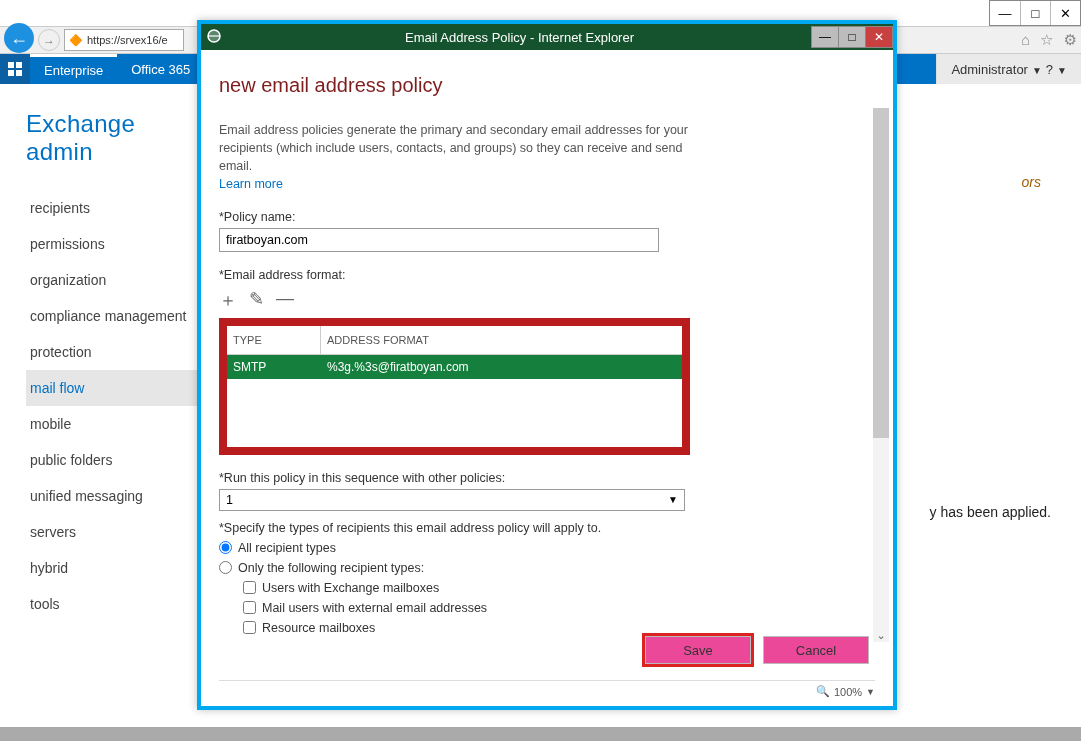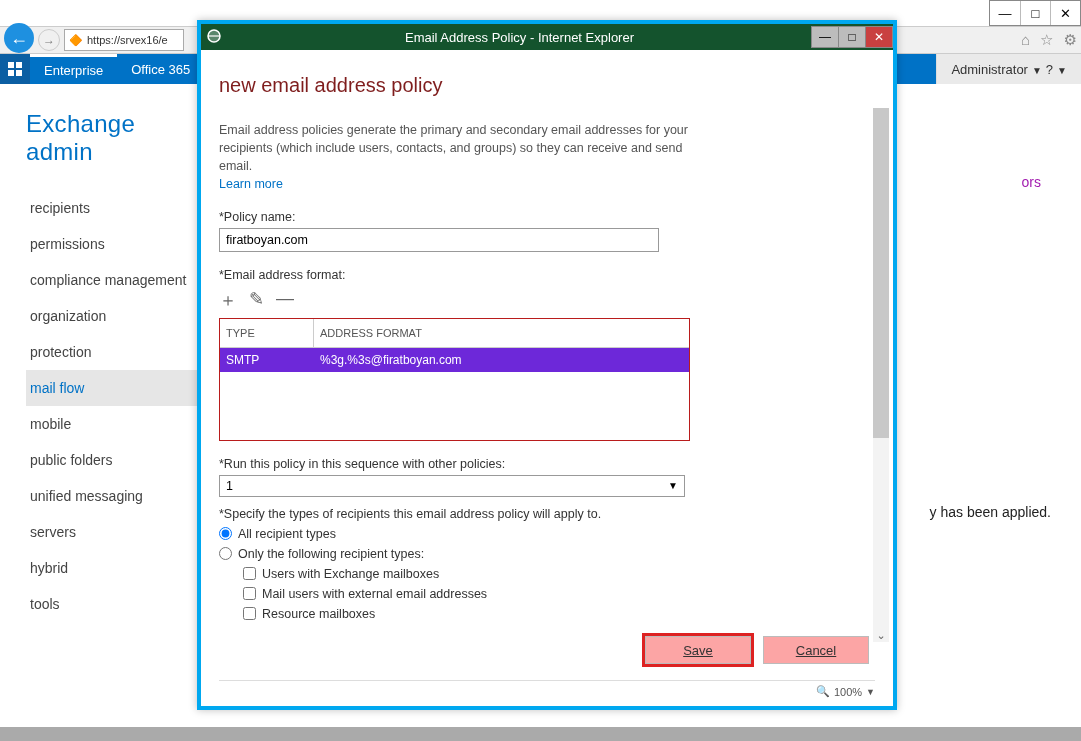--- a/index.html
+++ b/index.html
@@ -27,53 +27,53 @@
   .eac-right .caret { font-size:10px; margin-left:4px;}
 
   
   .eac-body { position:absolute; top:84px; left:0; right:0; bottom:14px; display:flex; background:#fff; }
   .eac-sidebar { width:200px; padding:26px 0 0 26px; }
   .eac-title { font-size:24px; font-weight:300; color:#0072c6; margin-bottom:24px; letter-spacing:0.3px;}
   .eac-nav { list-style:none; margin:0; padding:0; }
   .eac-nav li { font-size:14px; color:#444; padding:10px 12px 10px 4px; cursor:pointer; }
   .eac-nav li.sel { background:#e6e6e6; color:#0072c6; }
   .eac-main { flex:1; padding:26px 26px 0 26px; position:relative; color:#333; font-size:14px; }
-  .eac-main .bg-text-right { position:absolute; right:40px; top:90px; color:#a21caf; }
+  .eac-main .bg-text-right { position:absolute; right:40px; top:90px; color:#a16207;font-style:italic; }
   .eac-main .bg-text-right2 { position:absolute; right:30px; top:420px; color:#222; }
 
   
   .modal-wrap { position:absolute; top:20px; left:197px; width:700px; height:690px; border:4px solid #00a8f0; background:#fff; box-shadow:0 0 8px rgba(0,0,0,.25); z-index:50; }
   .modal-title { height:26px; background:#14532d; color:#fff; display:flex; align-items:center; font-size:13px; }
   .modal-title .ie-icon { width:26px; text-align:center; }
   .modal-title .ttext { flex:1; text-align:center; }
   .modal-title .wbtns { display:flex; }
   .modal-title .wbtn { width:28px; height:22px; background:#bcbcbc; color:#000; font-size:12px; display:flex; align-items:center; justify-content:center; border:1px solid #888; margin-left:-1px; }
   .modal-title .wbtn.close { background:#c94040; color:#fff; }
   .modal-body { padding:24px 14px 10px 18px; height:calc(100% - 26px); position:relative; overflow:hidden; }
   .modal-body h2 { font-weight:300; font-size:20px; color:#7f1d1d; margin:0 0 24px 0;}
   .desc { font-size:12.5px; color:#555; line-height:1.45; max-width:500px;}
   .desc a { color:#0072c6; text-decoration:none;}
   .lbl { font-size:12.5px; color:#333; margin-top:16px; margin-bottom:4px; display:block;}
   .txt { width:440px; height:24px; border:1px solid #999; font-size:12.5px; padding:2px 6px; }
   .toolbar { display:flex; gap:12px; margin:6px 0 6px 0; color:#666; font-size:18px;}
   .toolbar span { cursor:pointer; }
-  .grid-box { border:1px solid #b91c1c; width:471px; }
+  .grid-box { border:8px solid #b91c1c; width:471px; }
   .grid-head { display:flex; font-size:11px; color:#555; border-bottom:1px solid #ccc; }
   .grid-head .c1 { width:94px; padding:8px 6px; border-right:1px solid #ccc;}
   .grid-head .c2 { flex:1; padding:8px 6px;}
-  .grid-row { display:flex; font-size:12px; background:#6d28d9; color:#fff; height:24px; align-items:center;}
+  .grid-row { display:flex; font-size:12px; background:#15803d; color:#fff; height:24px; align-items:center;}
   .grid-row .c1 { width:94px; padding:0 6px;}
   .grid-row .c2 { flex:1; padding:0 6px;}
   .grid-body-empty { height:68px; }
   .sel-row { width:466px; height:22px; border:1px solid #999; font-size:12.5px; padding:1px 6px; margin-top:2px; display:flex; align-items:center; justify-content:space-between;}
   .radio-row, .chk-row { display:flex; align-items:center; font-size:12.5px; color:#333; margin-top:6px; gap:6px;}
   .chk-row { margin-left:24px;}
   input[type=radio],input[type=checkbox]{ margin:0;}
   .btnbar { position:absolute; bottom:42px; right:24px; display:flex; gap:12px;}
-  .btn { width:106px; height:28px; border:1px solid #bbb; background:#fca5a5; font-size:13px; color:#333; display:flex; align-items:center; justify-content:center; cursor:pointer;text-decoration:underline;}
+  .btn { width:106px; height:28px; border:1px solid #bbb; background:#ec4899; font-size:13px; color:#333; display:flex; align-items:center; justify-content:center; cursor:pointer;}
   .btn.save { outline:3px solid #d22; outline-offset:0; }
   .zoom { position:absolute; bottom:8px; right:18px; font-size:11px; color:#555; display:flex; align-items:center; gap:4px; border-top:1px solid #ddd; width:calc(100% - 36px); justify-content:flex-end; padding-top:4px;}
   .vscroll { position:absolute; top:58px; right:4px; width:16px; height:534px; background:#f3f3f3; }
   .vscroll .thumb { position:absolute; top:0; width:100%; height:330px; background:#c8c8c8;}
   .vscroll .arr { position:absolute; left:0; width:100%; text-align:center; font-size:11px; color:#666;}
   .vscroll .arr.up { top:0px;}
   .vscroll .arr.dn { position:absolute; bottom:0; font-size:11px; color:#666; width:100%; text-align:center;}
   .bottom-strip { position:absolute; left:0; right:0; bottom:0; height:14px; background:#aaa; }
 </style>
 </head>
@@ -116,22 +116,22 @@
     <span><span>?</span><span class="caret">▼</span></span>
   </div>
 </div>
 
 <div class="eac-body">
   <div class="eac-sidebar">
     <div class="eac-title">Exchange admin</div>
     <ul class="eac-nav">
       <li>recipients</li>
       <li>permissions</li>
+      <li>organization</li>
       <li>compliance management</li>
-      <li>organization</li>
       <li>protection</li>
       <li class="sel">mail flow</li>
       <li>mobile</li>
       <li>public folders</li>
       <li>unified messaging</li>
       <li>servers</li>
       <li>hybrid</li>
       <li>tools</li>
     </ul>
   </div>

